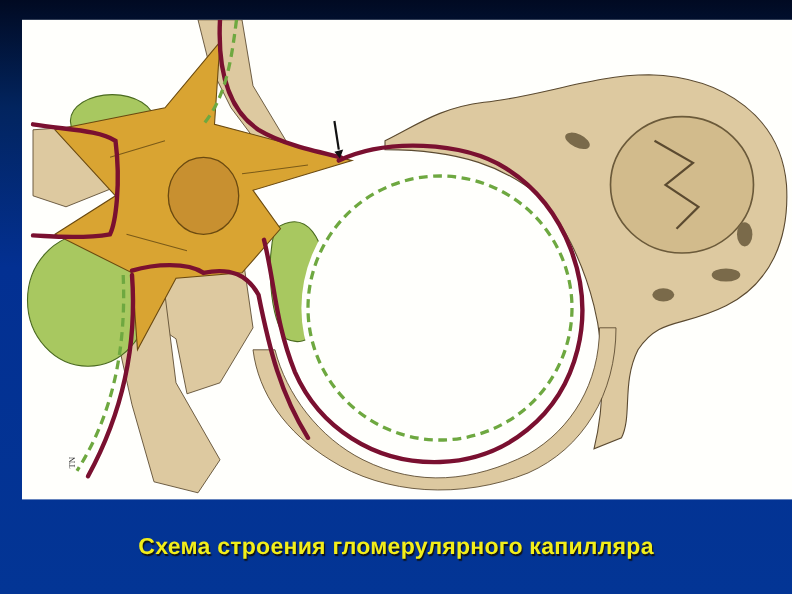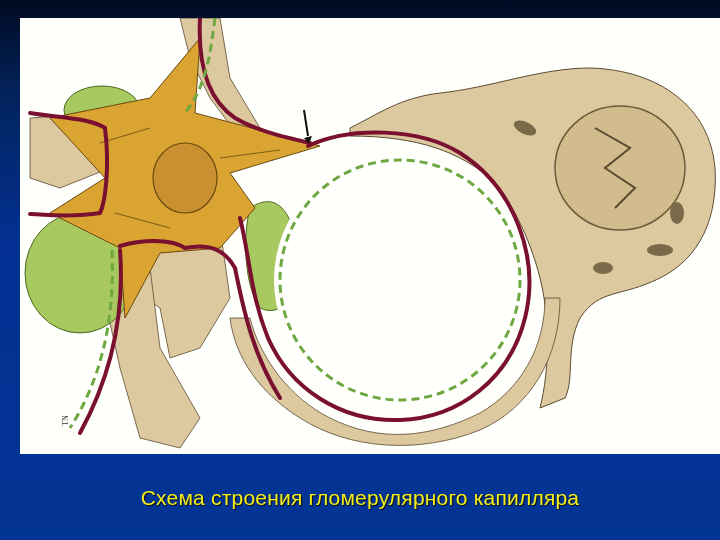--- a/index.html
+++ b/index.html
@@ -9,21 +9,21 @@
     font-family: "Liberation Sans", sans-serif;
   }
   .slide { position:absolute; left:0; top:0; width:720px; height:540px; }
   .figure-panel {
     position:absolute; left:20px; top:18px; width:700px; height:436px;
     background:#fffffc; overflow:hidden;
   }
   .figure-panel svg { position:absolute; left:0; top:0; }
   .caption {
     position:absolute; left:0; top:486px; width:720px; text-align:center;
-    font-size:21px; font-weight:normal; color:#f2ee1a;
+    font-size:21px; font-weight:bold; color:#f2ee1a;
     text-shadow: 1px 1px 1px #111;
     letter-spacing:0.2px;
   }
 </style>
 </head>
 <body>
 
 <div class="slide">
 
   <div class="figure-panel">

